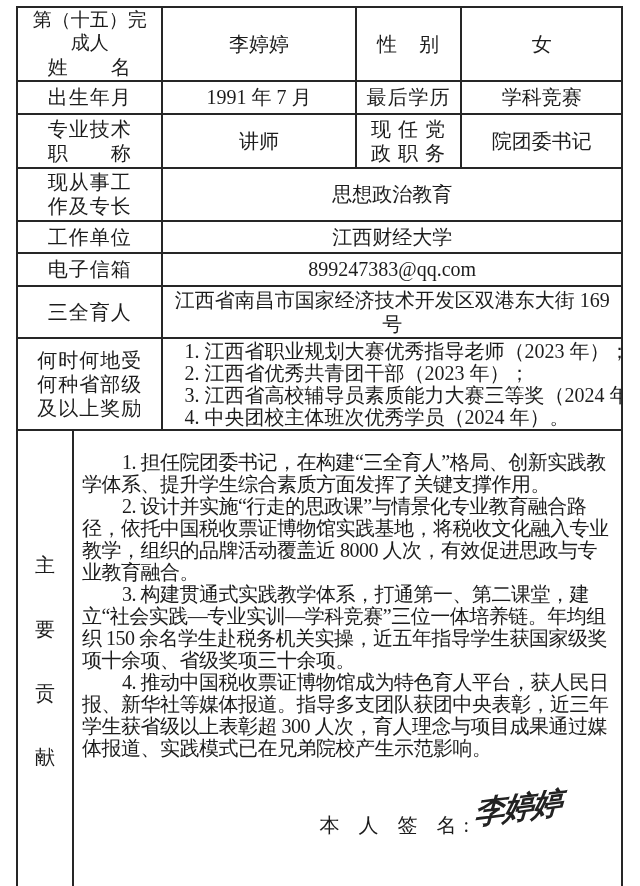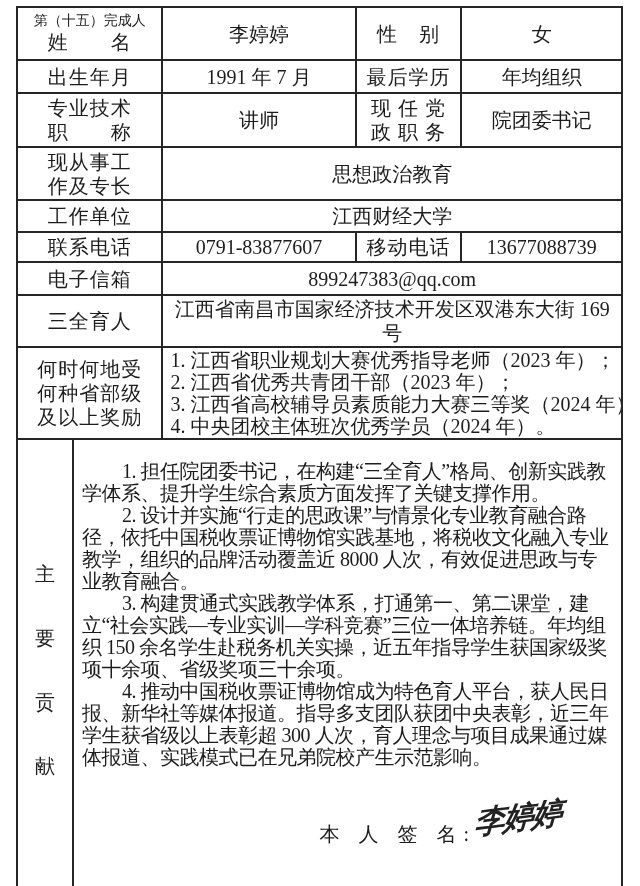--- a/index.html
+++ b/index.html
@@ -32,23 +32,23 @@
   tr.r4 td{height:49px}
   tr.r5 td{height:28px}
   tr.r6 td{height:26px}
   tr.r7 td{height:29px}
   tr.r8 td{height:27px}
   tr.r9 td{height:88px}
   tr.r10 td{height:40px}
   tr.r11 td{height:440px}
 
   .lbl{ letter-spacing:1px; }
-  .small-line{ font-size:14px; letter-spacing:0; display:block; }
+  .small-line{ font-size:19px; letter-spacing:0; display:block; }
   .line{ display:block; }
-  .awards{ text-align:left; font-size:20px; line-height:22px; padding-left:7px; padding-right:2px; }
+  .awards{ text-align:left; font-size:20px; line-height:22px; padding-left:21px; padding-right:2px; }
   .awards .line{ white-space:nowrap; }
   .none-val{ text-align:left; padding-left:12px; }
 
   
   .vcell{ padding:0; }
   .vstack{
     display:flex; flex-direction:column;
     align-items:center; justify-content:center;
     gap:40px; height:100%;
     font-size:20px;
@@ -106,21 +106,21 @@
       </td>
       <td>李婷婷</td>
       <td class="lbl">性　别</td>
       <td>女</td>
     </tr>
 
     <tr class="r2">
       <td colspan="2" class="lbl">出生年月</td>
       <td>1991 年 7 月</td>
       <td class="lbl">最后学历</td>
-      <td>年均组织</td>
+      <td>学科竞赛</td>
     </tr>
 
     <tr class="r3">
       <td colspan="2" class="lbl">
         <span class="line">专业技术</span>
         <span class="line">职　　称</span>
       </td>
       <td>讲师</td>
       <td class="lbl">
         <span class="line">现 任 党</span>
@@ -135,26 +135,20 @@
         <span class="line">作及专长</span>
       </td>
       <td colspan="3">思想政治教育</td>
     </tr>
 
     <tr class="r5">
       <td colspan="2" class="lbl">工作单位</td>
       <td colspan="3">江西财经大学</td>
     </tr>
 
-    <tr class="r6">
-      <td colspan="2" class="lbl">联系电话</td>
-      <td>0791-83877607</td>
-      <td class="lbl">移动电话</td>
-      <td>13677088739</td>
-    </tr>
 
     <tr class="r7">
       <td colspan="2" class="lbl">电子信箱</td>
       <td colspan="3">899247383@qq.com</td>
     </tr>
 
     <tr class="r8">
       <td colspan="2" class="lbl">三全育人</td>
       <td colspan="3">江西省南昌市国家经济技术开发区双港东大街 169 号</td>
     </tr>

